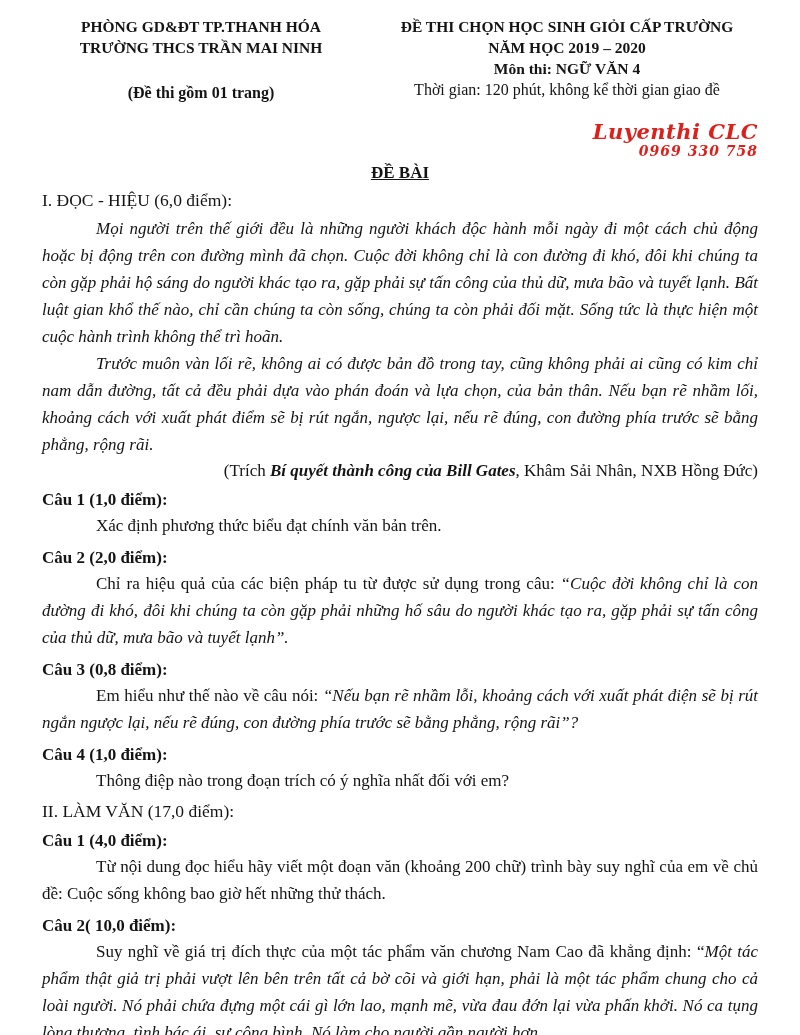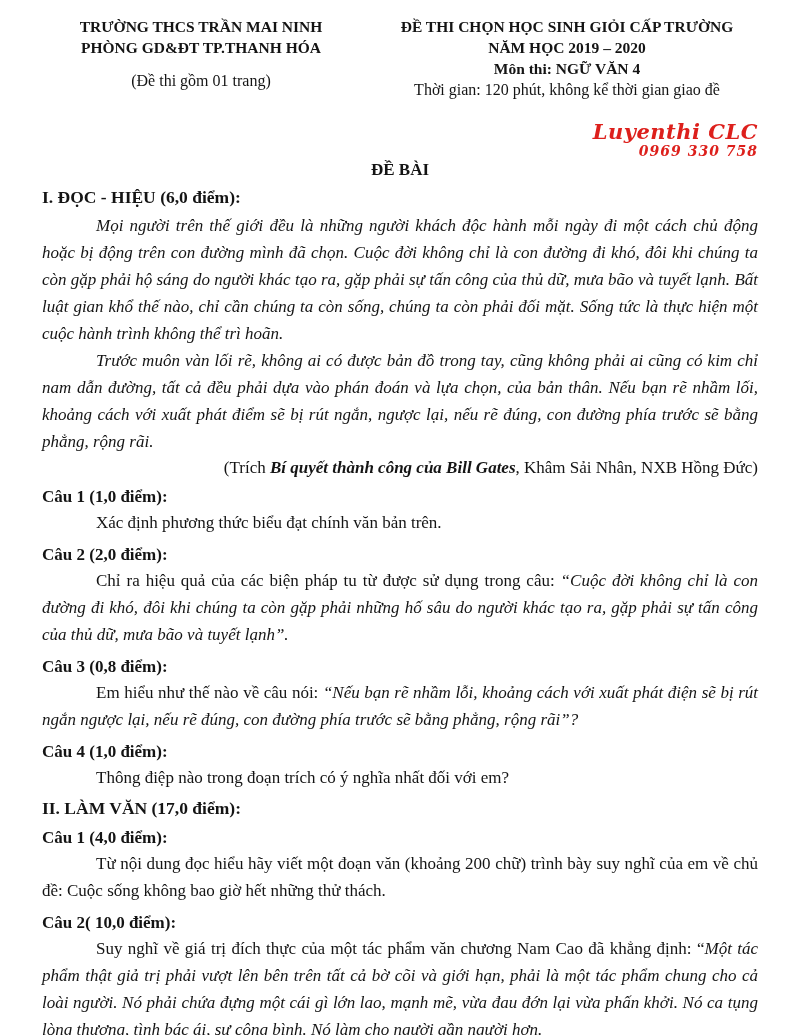--- a/index.html
+++ b/index.html
@@ -13,56 +13,56 @@
     color: #141414;
     font-family: "Liberation Serif", serif;
     overflow: hidden;
   }
   
   .header { display: flex; justify-content: space-between; }
   .h-left {
     width: 318px; text-align: center;
     font-weight: bold; font-size: 15.5px; line-height: 21px;
   }
-  .h-left .pages-note { font-weight: normal; margin-top: 12px; font-size: 16px; }
+  .h-left .pages-note { font-weight: bold; margin-top: 24px; font-size: 16px; }
   .h-right {
     width: 382px; text-align: center;
     font-weight: bold; font-size: 15.5px; line-height: 21px;
   }
   .h-right .time-note { font-weight: normal; font-size: 16px; }
   
   .logo {
     position: absolute; top: 121px; right: 42px;
     text-align: right; font-style: italic; font-weight: bold;
     font-family: "DejaVu Serif", serif;
   }
   .logo .brand { font-size: 21px; line-height: 22px; letter-spacing: 0.5px; }
   .logo .phone { font-size: 14px; line-height: 16px; padding-left: 42px; letter-spacing: 1px; }
   
-  .doc-title { text-align: center; font-weight: bold; font-size: 17px; margin: 60px 0 6px 0; }
-  .sec-heading { font-weight: bold; font-size: 17.5px; margin: 7px 0 4px 0; }
+  .doc-title { text-align: center; font-weight: bold; font-size: 17px; margin: 60px 0 6px 0; text-decoration: underline; }
+  .sec-heading { font-weight: normal; font-size: 17.5px; margin: 7px 0 4px 0; }
   .instruction { font-weight: bold; font-size: 17px; text-indent: 54px; margin: 2px 0 3px 0; }
   .p {
     font-size: 17px; line-height: 27px;
     text-align: justify; text-indent: 54px; margin: 0;
   }
   .it { font-style: italic; }
   .bi { font-weight: bold; font-style: italic; }
   .citation { font-size: 17px; margin: 3px 0 2px 0; text-align: right; padding-left: 172px; }
   .q-label { font-weight: bold; font-size: 17px; margin: 9px 0 2px 0; }
 </style>
 </head>
 <body>
 
 <div class="page">
 
   <div class="header">
     <div class="h-left">
+      <div>PHÒNG GD&amp;ĐT TP.THANH HÓA</div>
       <div>TRƯỜNG THCS TRẦN MAI NINH</div>
-      <div>PHÒNG GD&amp;ĐT TP.THANH HÓA</div>
       <div class="pages-note">(Đề thi gồm 01 trang)</div>
     </div>
     <div class="h-right">
       <div>ĐỀ THI CHỌN HỌC SINH GIỎI CẤP TRƯỜNG</div>
       <div>NĂM HỌC 2019 – 2020</div>
       <div>Môn thi: NGỮ VĂN 4</div>
       <div class="time-note">Thời gian: 120 phút, không kể thời gian giao đề</div>
     </div>
   </div>
 

